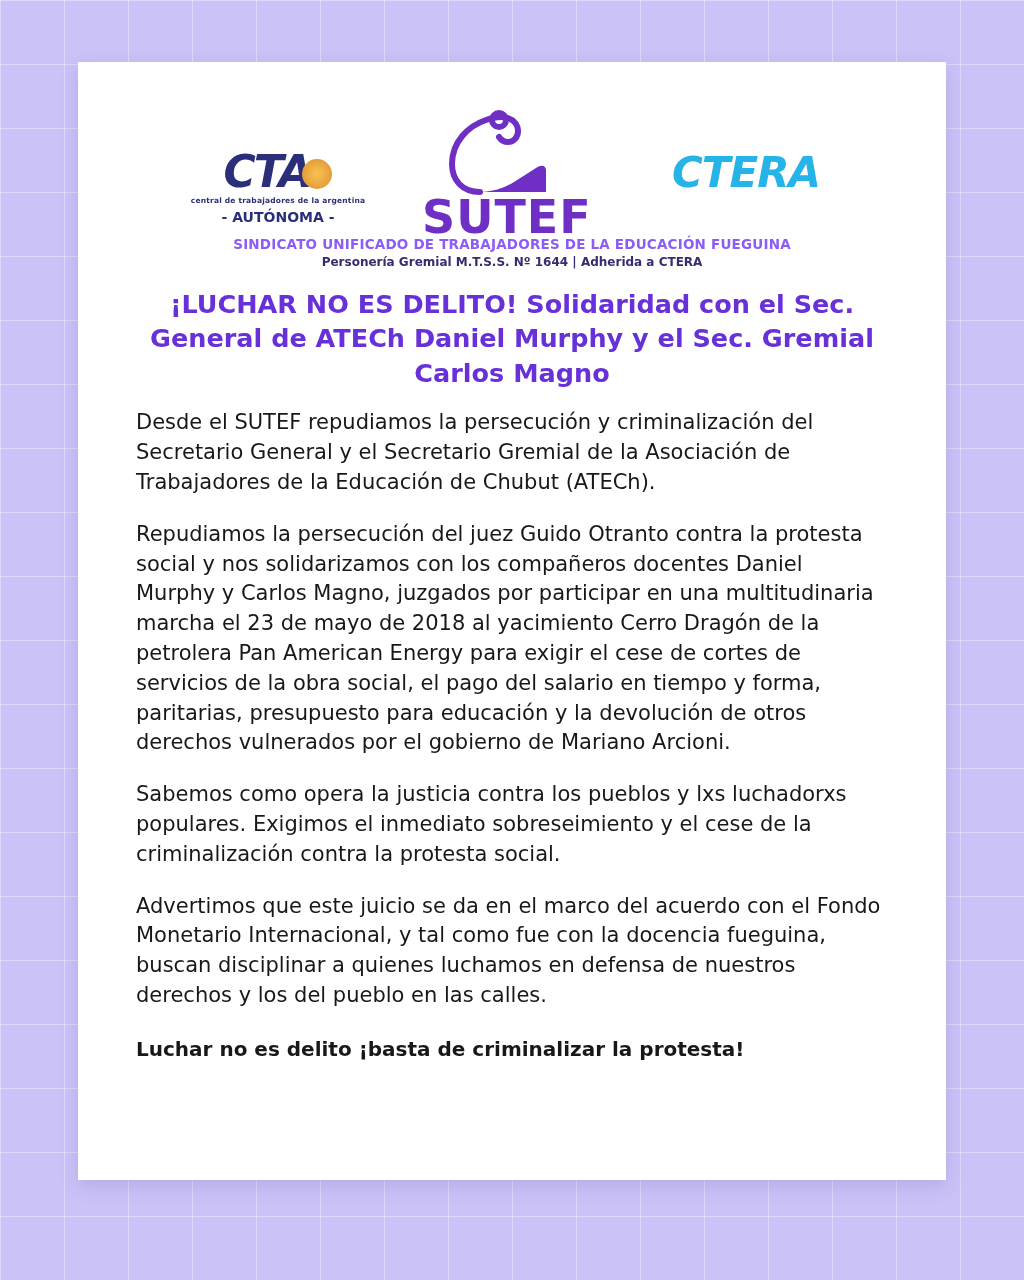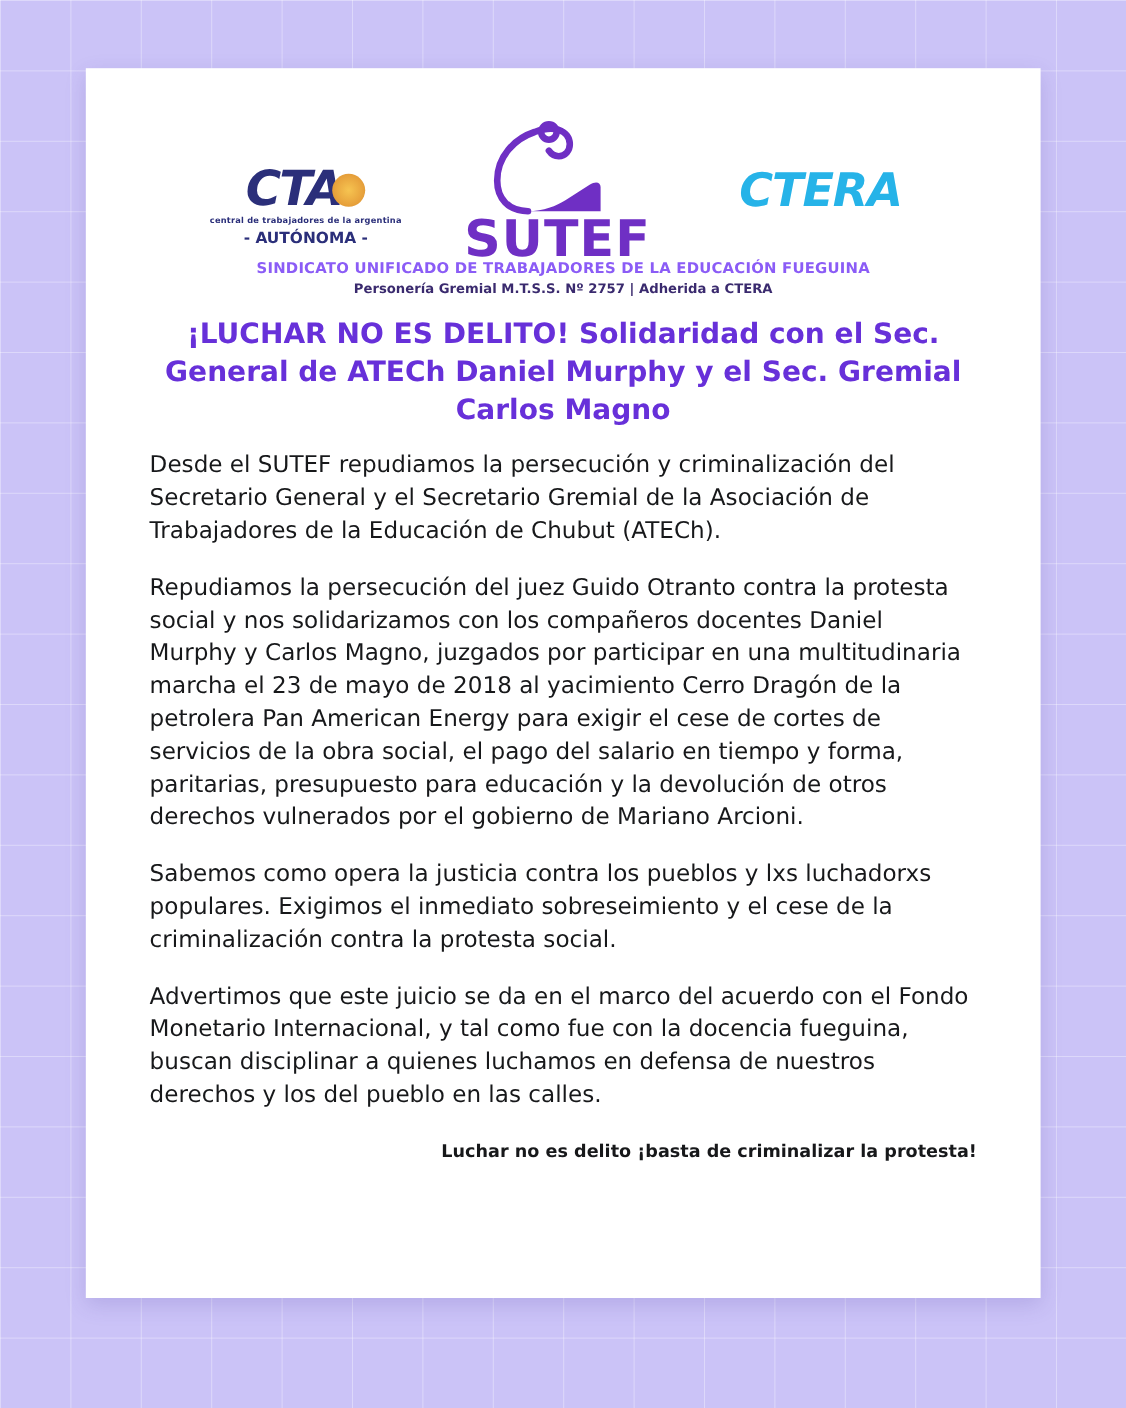--- a/index.html
+++ b/index.html
@@ -143,22 +143,22 @@
   }
   p.para {
     color: #17181a;
     font-size: 21px;
     line-height: 1.42;
     margin: 0 0 22px 0;
   }
   .closing {
     color: #17181a;
     font-weight: bold;
-    font-size: 16px;
-    text-align: right;
+    font-size: 20px;
+    text-align: left;
     margin-top: 26px;
   }
 </style>
 </head>
 <body>
 
 <div class="bg-grid"></div>
 
 <div class="card">
 
@@ -183,21 +183,21 @@
     </div>
 
     <div class="ctera-logo">
       <div class="ctera-word">CTERA</div>
     </div>
 
   </div>
 
   <div class="org-lines">
     <div class="org-name">SINDICATO UNIFICADO DE TRABAJADORES DE LA EDUCACIÓN FUEGUINA</div>
-    <div class="org-sub">Personería Gremial M.T.S.S. Nº 2757 | Adherida a CTERA</div>
+    <div class="org-sub">Personería Gremial M.T.S.S. Nº 1644 | Adherida a CTERA</div>
   </div>
 
   <div class="body-wrap">
     <div class="headline">¡LUCHAR NO ES DELITO! Solidaridad con el Sec. General de ATECh Daniel Murphy y el Sec. Gremial Carlos Magno</div>
 
     <p class="para">Desde el SUTEF repudiamos la persecución y criminalización del Secretario General y el Secretario Gremial de la Asociación de Trabajadores de la Educación de Chubut (ATECh).</p>
     <p class="para">Repudiamos la persecución del juez Guido Otranto contra la protesta social y nos solidarizamos con los compañeros docentes Daniel Murphy y Carlos Magno, juzgados por participar en una multitudinaria marcha el 23 de mayo de 2018 al yacimiento Cerro Dragón de la petrolera Pan American Energy para exigir el cese de cortes de servicios de la obra social, el pago del salario en tiempo y forma, paritarias, presupuesto para educación y la devolución de otros derechos vulnerados por el gobierno de Mariano Arcioni.</p>
     <p class="para">Sabemos como opera la justicia contra los pueblos y lxs luchadorxs populares. Exigimos el inmediato sobreseimiento y el cese de la criminalización contra la protesta social.</p>
     <p class="para">Advertimos que este juicio se da en el marco del acuerdo con el Fondo Monetario Internacional, y tal como fue con la docencia fueguina, buscan disciplinar a quienes luchamos en defensa de nuestros derechos y los del pueblo en las calles.</p>
 

